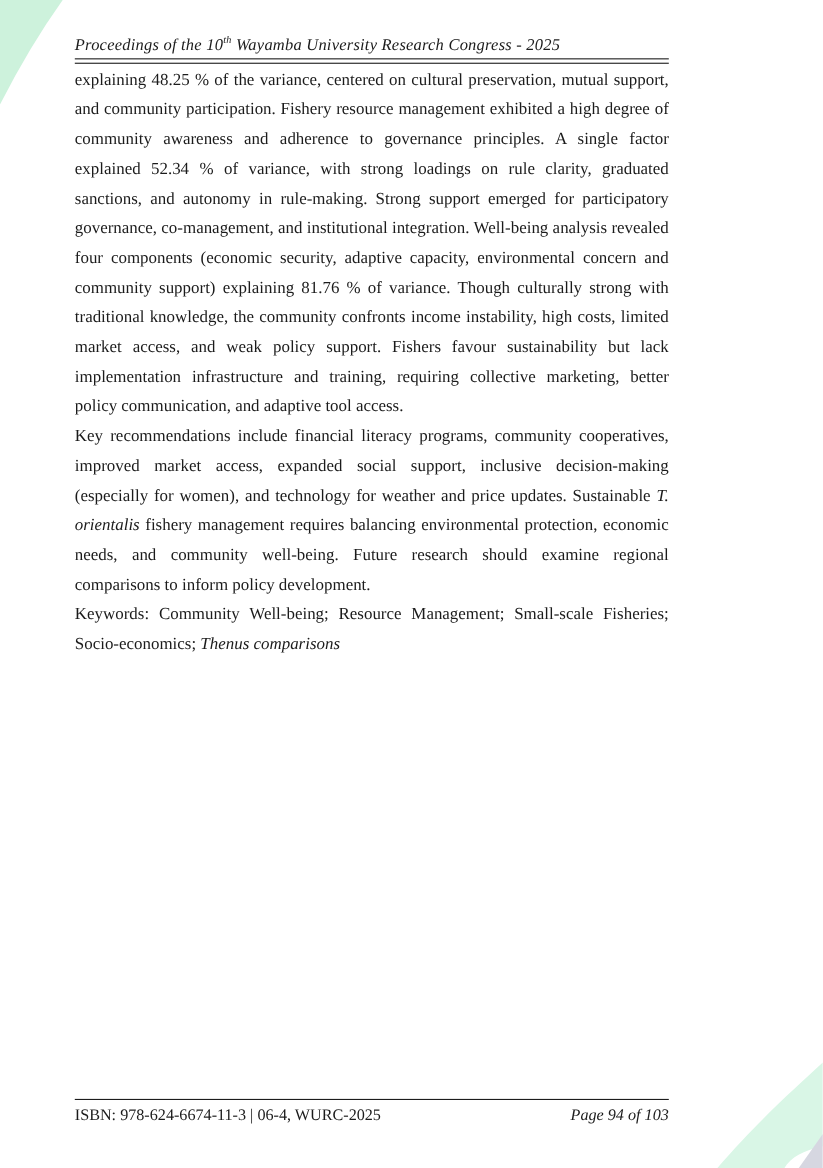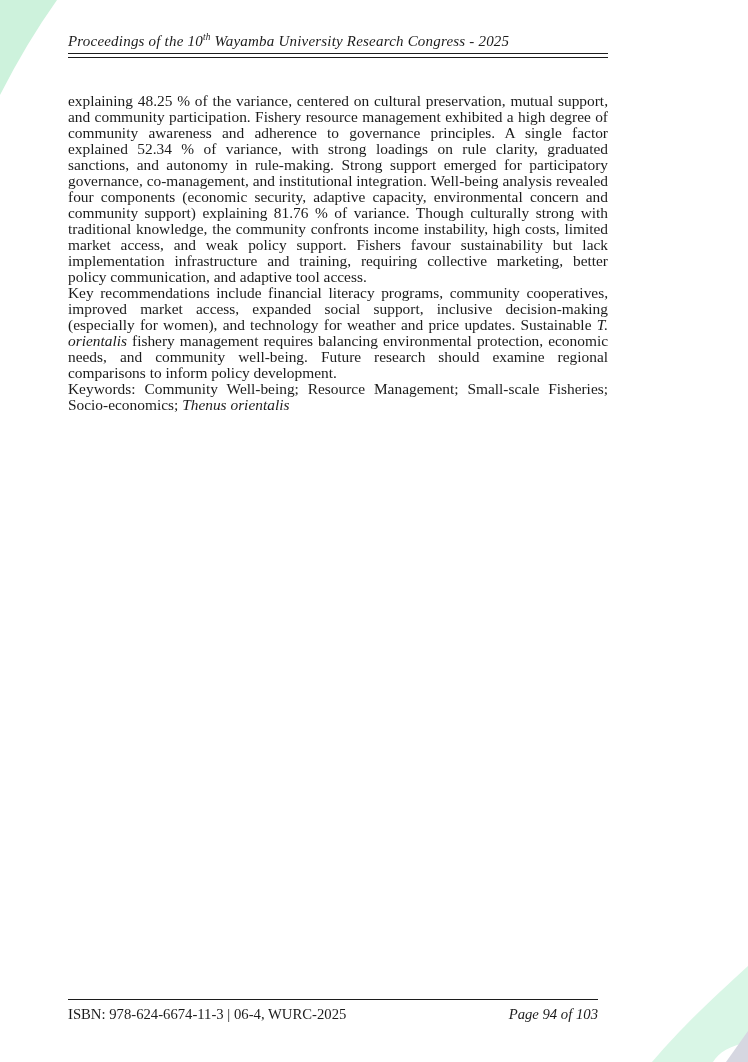--- a/index.html
+++ b/index.html
@@ -40,33 +40,33 @@
     vertical-align: super;
     line-height: 0;
   }
   .header-rule {
     margin-top: 3px;
     height: 2.5px;
     border-top: 1.8px solid #1c1c1c;
     border-bottom: 1px solid #1c1c1c;
   }
   .body-text {
-    margin-top: 35px;
+    margin-top: 1px;
     font-size: 15.4px;
-    line-height: 16px;
+    line-height: 27px;
     text-align: justify;
   }
   .body-text p { margin: 0; }
   .keywords-para { margin-top: 21.7px; }
   .kw-label { font-weight: normal; }
   .italic { font-style: italic; }
   .page-footer {
     position: absolute;
     left: 68px;
-    right: 78px;
+    right: 68px;
     top: 999px;
     z-index: 1;
   }
   .footer-rule {
     border-top: 1.9px solid #1c1c1c;
     height: 0;
   }
   .footer-row {
     margin-top: 6px;
     display: flex;
@@ -88,21 +88,21 @@
 <div class="page">
 
   <div class="running-header">
     <span>Proceedings of the 10</span><sup>th</sup><span> Wayamba University Research Congress - 2025</span>
   </div>
   <div class="header-rule"></div>
 
   <div class="body-text">
     <p><span>explaining 48.25 % of the variance, centered on cultural preservation, mutual support, and community participation. Fishery resource management exhibited a high degree of community awareness and adherence to governance principles. A single factor explained 52.34 % of variance, with strong loadings on rule clarity, graduated sanctions, and autonomy in rule-making. Strong support emerged for participatory governance, co-management, and institutional integration. Well-being analysis revealed four components (economic security, adaptive capacity, environmental concern and community support) explaining 81.76 % of variance. Though culturally strong with traditional knowledge, the community confronts income instability, high costs, limited market access, and weak policy support. Fishers favour sustainability but lack implementation infrastructure and training, requiring collective marketing, better policy communication, and adaptive tool access.</span></p>
     <p><span>Key recommendations include financial literacy programs, community cooperatives, improved market access, expanded social support, inclusive decision-making (especially for women), and technology for weather and price updates. Sustainable </span><span class="italic">T. orientalis</span><span> fishery management requires balancing environmental protection, economic needs, and community well-being. Future research should examine regional comparisons to inform policy development.</span></p>
-    <p class="keywords-para"><span class="kw-label">Keywords:</span><span> Community Well-being; Resource Management; Small-scale Fisheries; Socio-economics; </span><span class="italic">Thenus orientalis</span></p>
+    <p class="keywords-para"><span class="kw-label">Keywords:</span><span> Community Well-being; Resource Management; Small-scale Fisheries; Socio-economics; </span><span class="italic">Thenus comparisons</span></p>
   </div>
 
   <div class="page-footer">
     <div class="footer-rule"></div>
     <div class="footer-row">
       <span class="footer-isbn">ISBN: 978-624-6674-11-3 | 06-4, WURC-2025</span>
       <span class="footer-page">Page 94 of 103</span>
     </div>
   </div>
 

